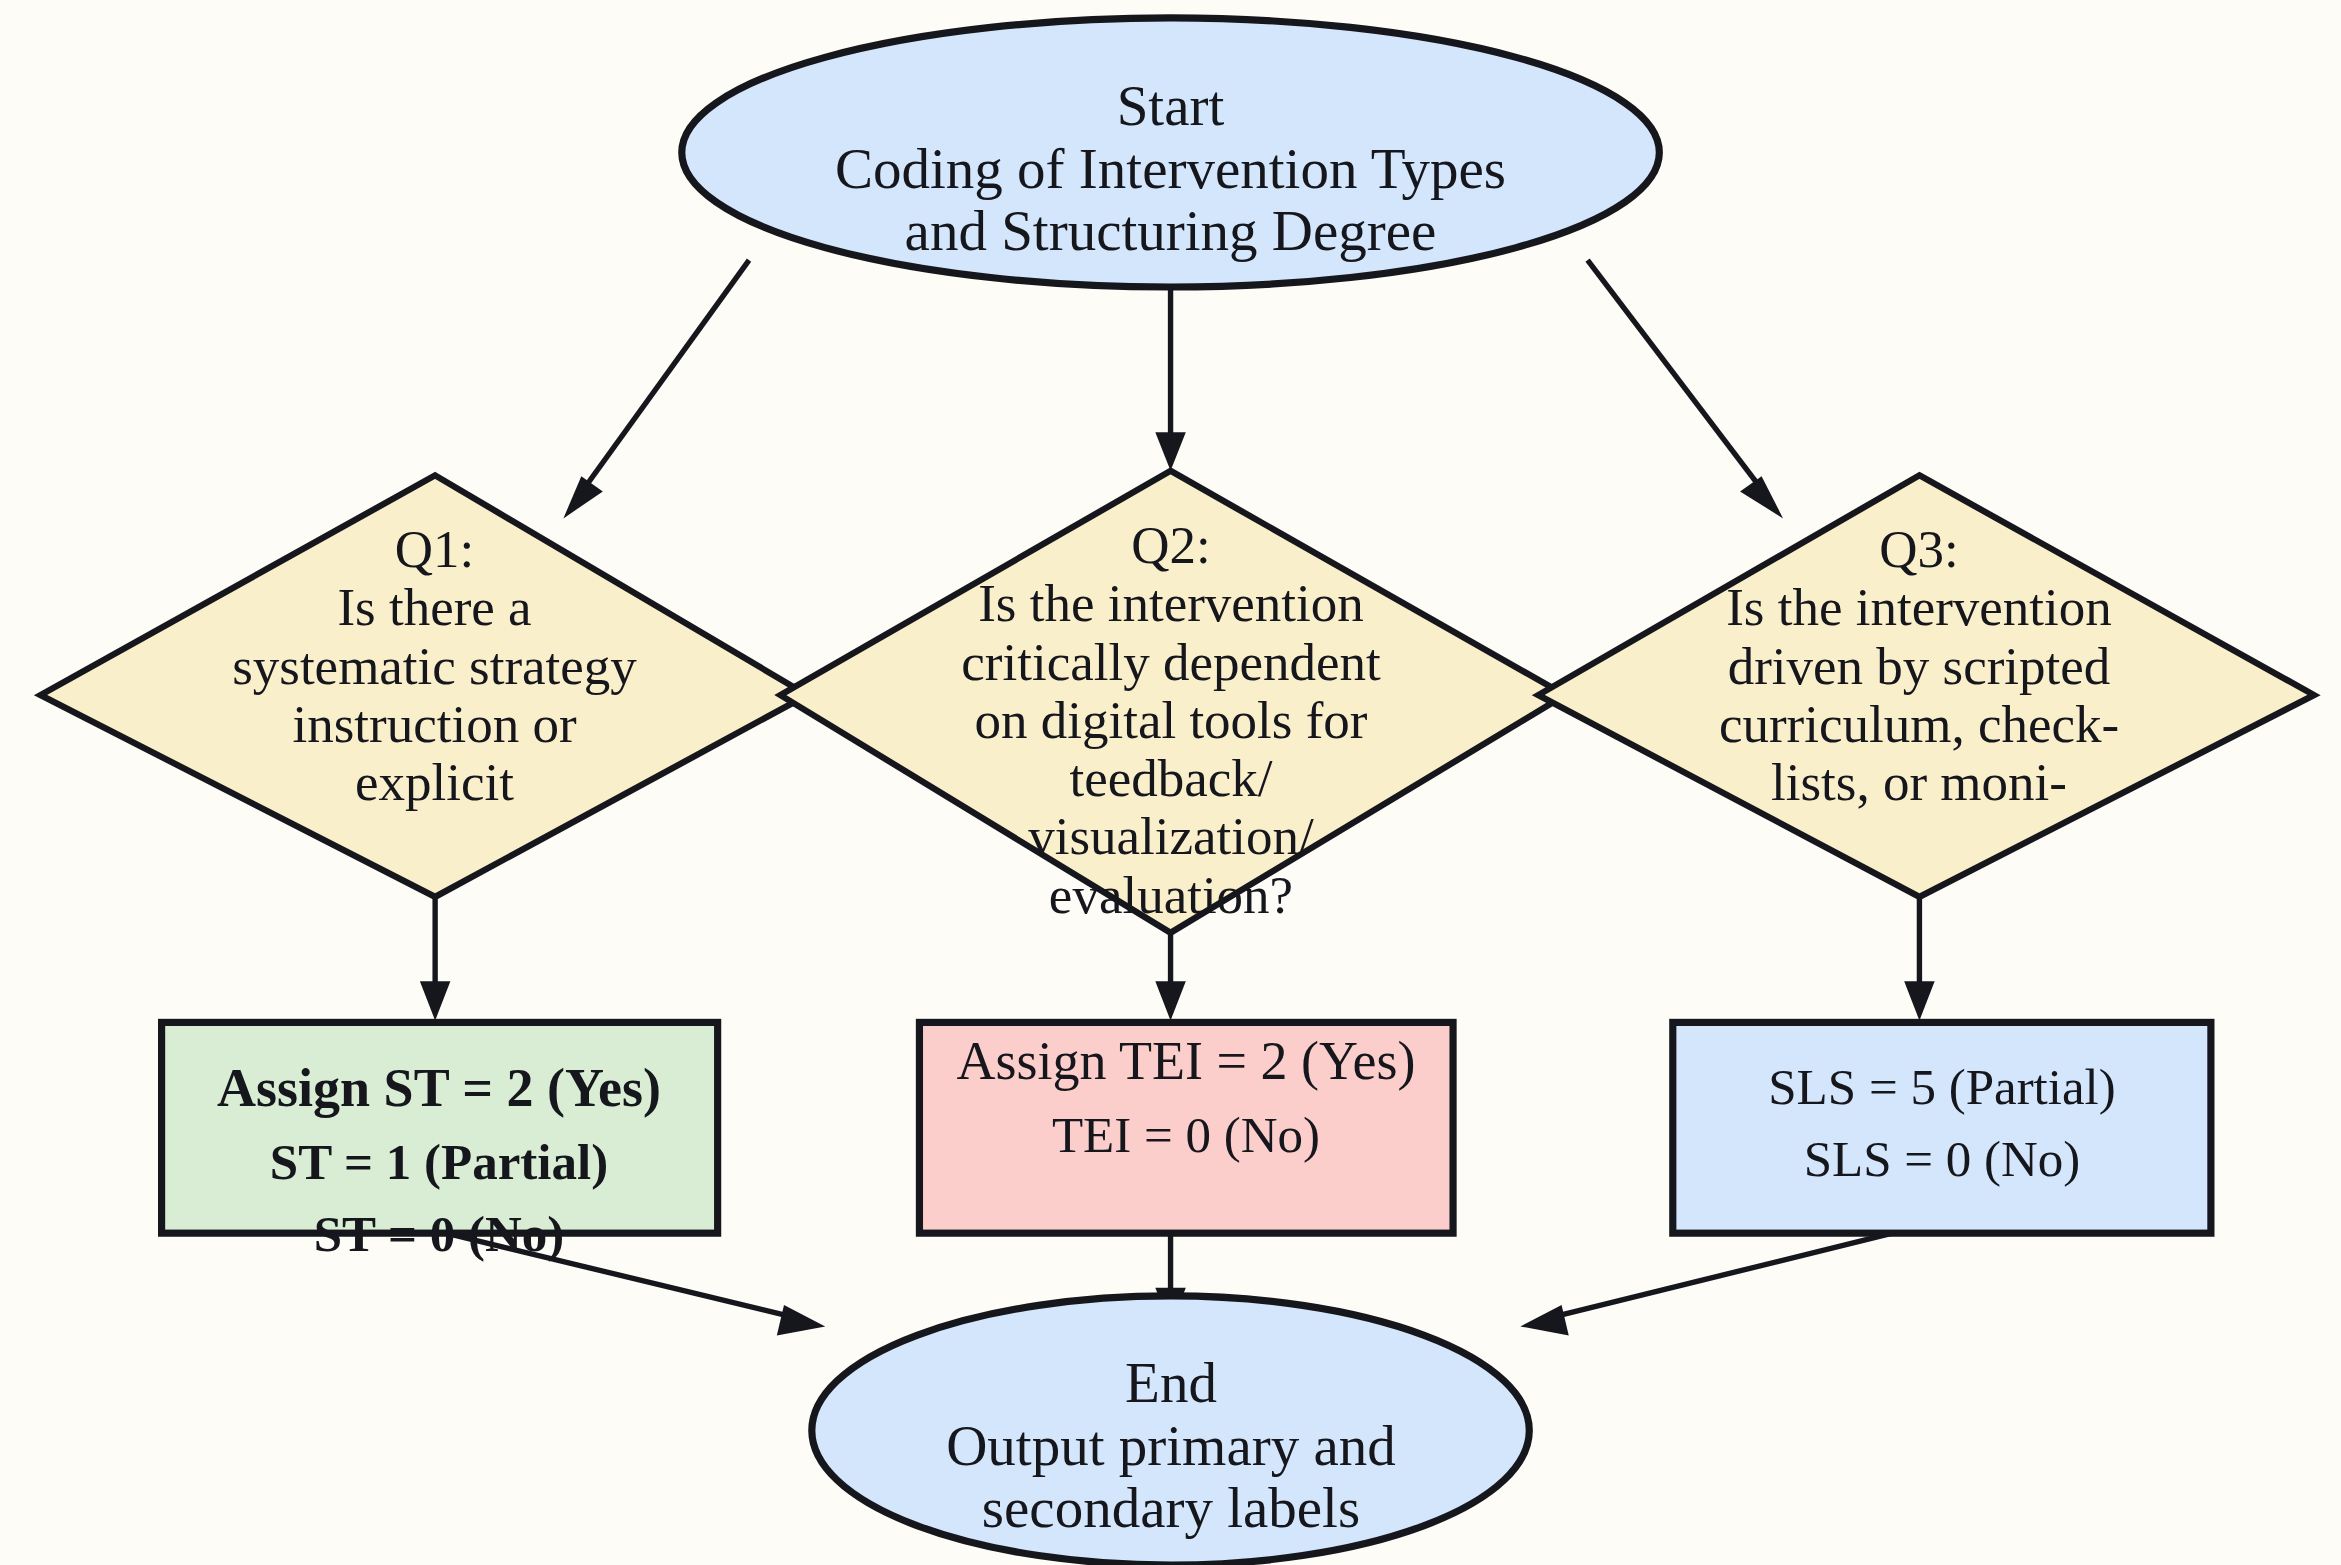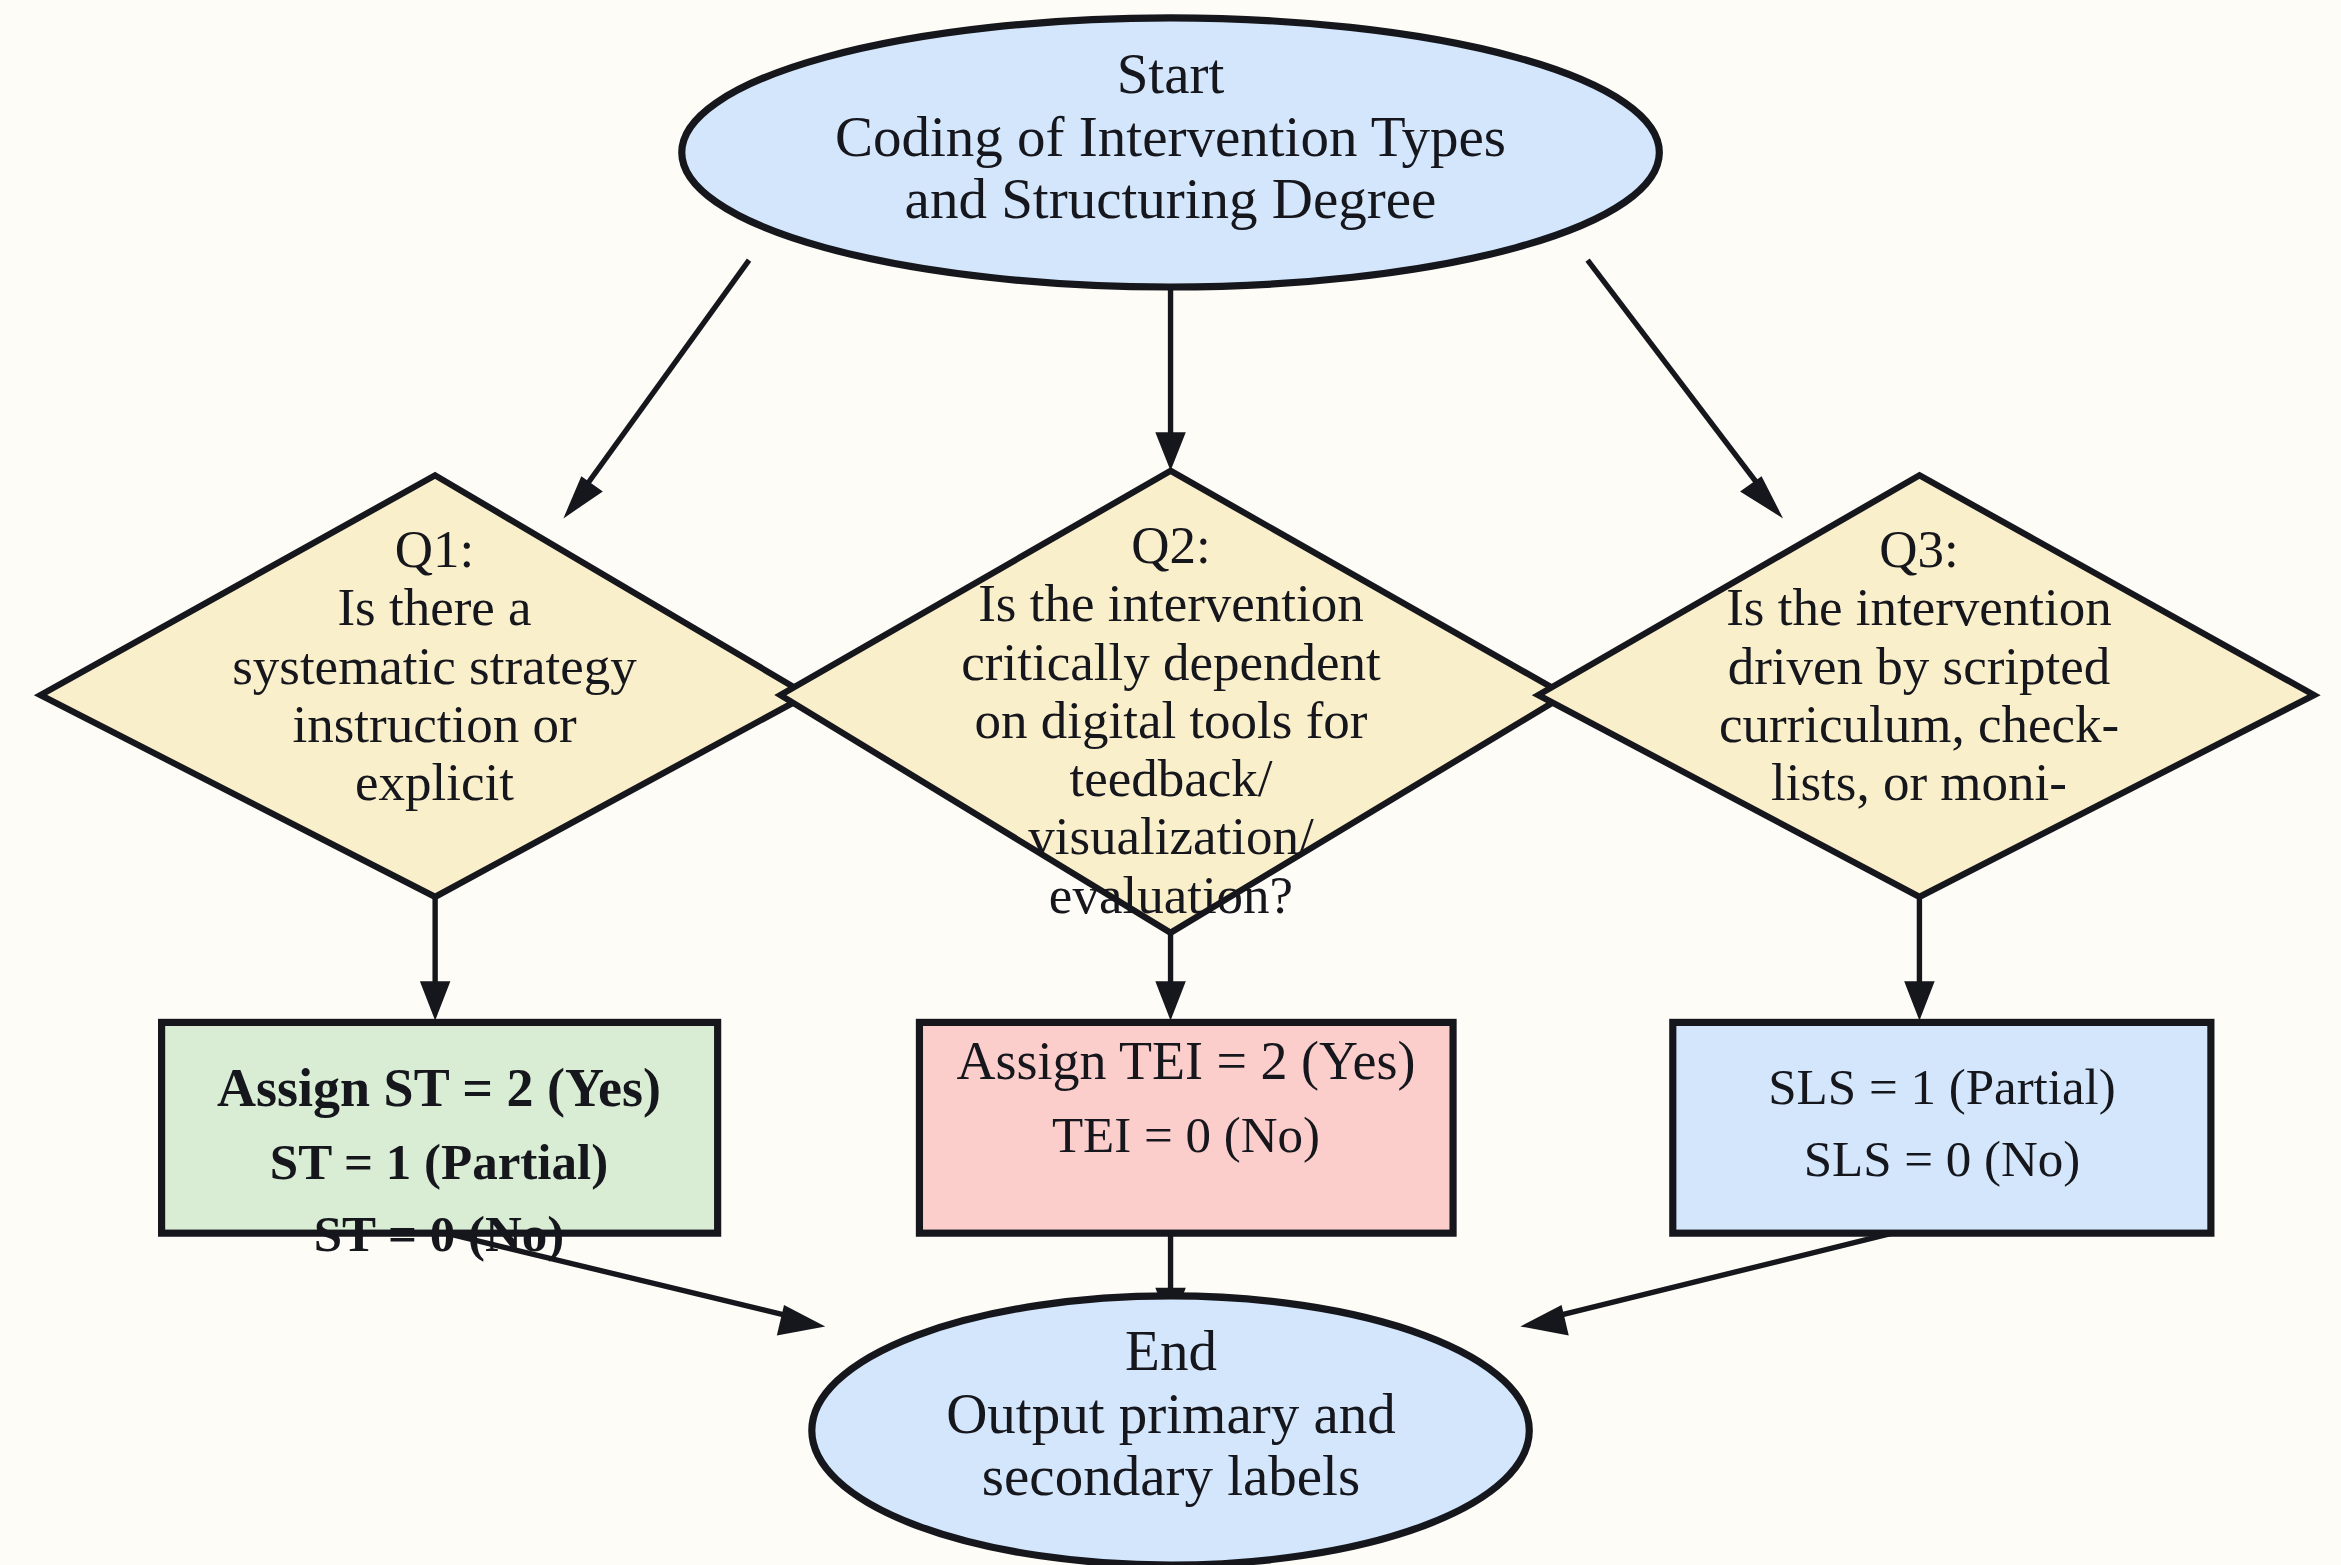--- a/index.html
+++ b/index.html
@@ -32,21 +32,21 @@
 
   .node-text {
     position: absolute;
     text-align: center;
     color: #16161D;
     font-family: "Liberation Serif", "DejaVu Serif", serif;
     line-height: 1.10;
     white-space: pre-line;
     pointer-events: none;
   }
-  .terminal-text { font-size: 57px; }
+  .terminal-text { font-size: 57px; margin-top: 32px; }
   .decision-text { font-size: 53px; }
   .process-text  { font-size: 51px; }
   .process-head  { font-size: 54px; }
 </style>
 </head>
 <body>
 
 <div id="canvas">
 
   <svg class="layer" viewBox="0 0 2611 1745">
@@ -145,21 +145,21 @@
     <div class="process-text">ST = 1 (Partial)</div>
     <div class="process-text">ST = 0 (No)</div>
   </div>
 
   <div class="node-text" style="left:919px; top:1016px; width:534px;">
     <div class="process-head">Assign TEI = 2 (Yes)</div>
     <div class="process-text">TEI = 0 (No)</div>
   </div>
 
   <div class="node-text" style="left:1673px; top:1043px; width:538px;">
-    <div class="process-text">SLS = 1 (Partial)</div>
+    <div class="process-text">SLS = 5 (Partial)</div>
     <div class="process-text">SLS = 0 (No)</div>
   </div>
 
   <div class="node-text terminal-text" style="left:812px; top:1320px; width:718px;">End
 Output primary and
 secondary labels</div>
 
 </div>
 
 

